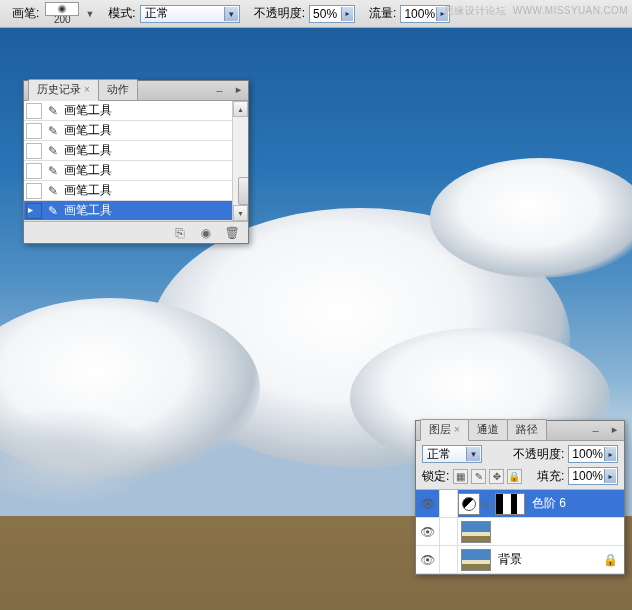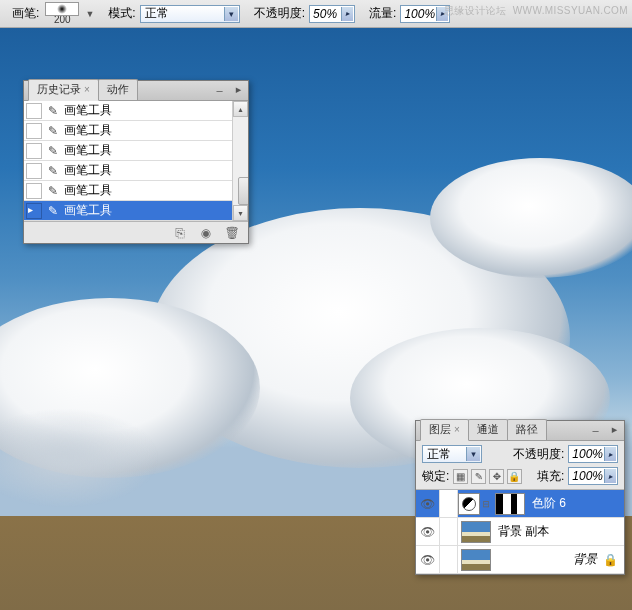--- a/index.html
+++ b/index.html
@@ -7,21 +7,21 @@
 
   
   .options-bar { height: 28px; background: linear-gradient(#ebebeb,#d9d9d9); border-bottom: 1px solid #aaa; display: flex; align-items: center; padding: 0 12px; gap: 4px; white-space: nowrap; position: relative; z-index: 2; }
   .brush-preset { display:flex; flex-direction:column; align-items:center; padding:0 2px; }
   .brush-swatch { width: 34px; height: 14px; border: 1px solid #999; background: #fff; position: relative; display:flex; align-items:center; justify-content:center;}
   .brush-swatch::after{content:""; width:10px;height:10px;border-radius:50%;background:radial-gradient(circle,#000 0%,rgba(0,0,0,0) 70%);}
   .brush-size { font-size: 10px; color:#333; margin-top:-2px;}
   .opt-label { color:#000; }
   .dropdown { height:18px; border:1px solid #7b9ebd; background:linear-gradient(#fff,#e8f0fb); padding:0 16px 0 4px; display:flex; align-items:center; position:relative; min-width:100px;font-family:Liberation Serif, serif; }
   .dropdown .arrow { position:absolute; right:1px; top:1px; bottom:1px; width:14px; background:linear-gradient(#cde,#abd); border-left:1px solid #7b9ebd; display:flex;align-items:center;justify-content:center;color:#235; font-size:9px;}
-  .num-field { height:18px; border:1px solid #7b9ebd; background:#fff; display:flex; align-items:center; padding:0 14px 0 3px; min-width:46px; position:relative;font-style:italic;}
+  .num-field { height:18px; border:1px solid #7b9ebd; background:#fff; display:flex; align-items:center; padding:0 14px 0 3px; min-width:46px; position:relative;}
   .num-field .arrow { position:absolute; right:1px; top:1px; bottom:1px; width:12px; background:linear-gradient(#cde,#abd); border-left:1px solid #7b9ebd;display:flex;align-items:center;justify-content:center;font-size:8px;color:#235;}
   .mini-btn { width:9px; display:flex; align-items:center; justify-content:center; color:#555;font-size:9px;}
   .watermark { position:absolute; right:4px; top:4px; font-size:10px; color:#b7b7b7; letter-spacing:0.4px; z-index:3; font-family: Arial, sans-serif;}
 
   
   .canvas { position:absolute; top:28px; left:0; right:0; bottom:0; background:
     linear-gradient(to bottom, #8a7248 0%, #7d6a47 100%) 0 488px/100% 122px no-repeat,
     linear-gradient(to bottom, #1d5f9e 0%, #2a74b5 28%, #4f8fc3 50%, #89b4d5 70%, #b6cfe1 80%, #a8c1d8 84%) 0 0/100% 500px no-repeat;
     overflow:hidden;}
   .clouds { position:absolute; top:90px; left:0; right:0; height:400px; pointer-events:none; }
@@ -68,21 +68,21 @@
   .layer-list{background:#fff;}
   .layer-row{display:flex;align-items:center;height:28px;border-bottom:1px solid #ddd;}
   .eye-col{width:24px;display:flex;align-items:center;justify-content:center;color:#555;cursor:pointer;border-right:1px solid #ddd;height:100%;}
   .link-col{width:18px;border-right:1px solid #ddd;height:100%; background:#fff;}
   .thumb{width:30px;height:22px;border:1px solid #888;margin:0 3px;background:#fff;background-size:cover;}
   .thumb.sky{background:linear-gradient(to bottom,#4a86c4 0 50%,#e8e2c0 50% 70%,#8a7b4c 70% 100%);}
   .mask-link{width:12px;display:flex;align-items:center;justify-content:center;font-size:9px;color:#666;}
   .adj-thumb{width:22px;height:22px;border:1px solid #888;display:flex;align-items:center;justify-content:center;background:#fff;}
   .layer-name{flex:1;padding-left:4px;}
   .layer-row.selected{background:#3875d7;color:#fff;}
-  .layer-row.italic .layer-name{font-style:italic;text-align:right;}
+  .layer-row.italic .layer-name{}
   .mask-thumb{width:30px;height:22px;border:1px solid #888;margin:0 3px;background:linear-gradient(to right,#000 0 25%,#fff 25% 55%,#000 55% 75%,#fff 75% 100%);}
   .adj-circle{width:14px;height:14px;border-radius:50%;background:linear-gradient(135deg,#000 50%,#fff 50%);border:1px solid #555;}
 </style>
 </head>
 <body>
 
 <div class="watermark">
   <span>思缘设计论坛</span>
   &nbsp;<span>WWW.MISSYUAN.COM</span>
 </div>
@@ -231,21 +231,20 @@
           <div class="adj-circle"></div>
         </div>
       <div class="mask-link">⊟</div>
       <div class="mask-thumb"></div>
       <div class="layer-name">色阶 6</div>
     </div>
     <div class="layer-row">
       <div class="eye-col">👁</div>
       <div class="link-col"></div>
       <div class="thumb sky"></div>
-      <div class="layer-name">背景 副本</div>
     </div>
     <div class="layer-row italic">
       <div class="eye-col">👁</div>
       <div class="link-col"></div>
       <div class="thumb sky"></div>
       <div class="layer-name">背景</div>
       <span style="padding:0 6px;color:#777">🔒</span>
     </div>
   </div>
 </div>

